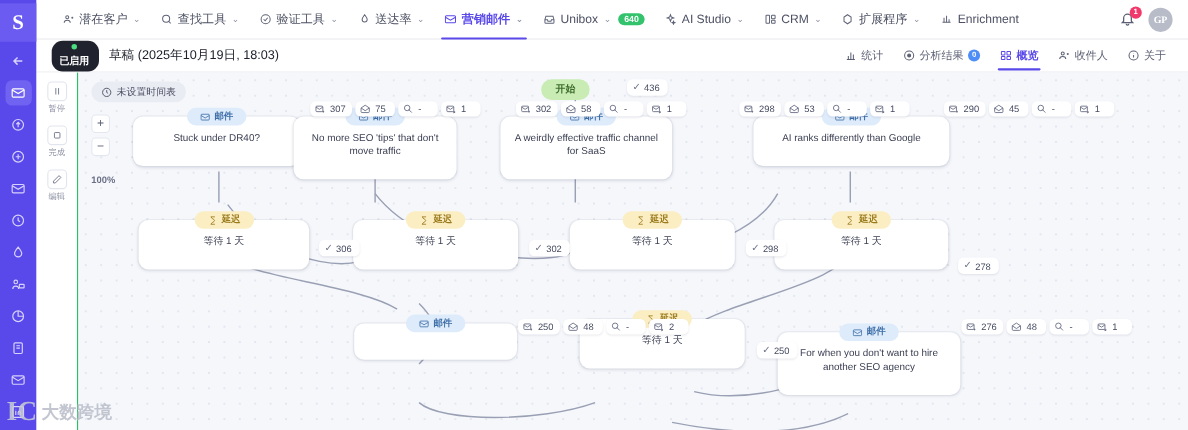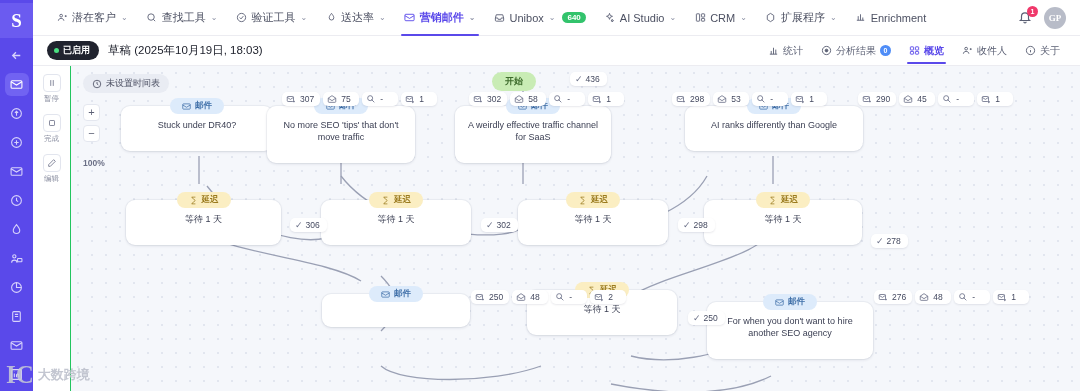--- a/index.html
+++ b/index.html
@@ -70,21 +70,21 @@
     font-size: 9px; font-weight: bold; display: flex; align-items: center; justify-content: center; font-family: Liberation Serif, serif;
   }
 
   
   .subhead {
     height: 30px; background: #fff; border-bottom: 1px solid #ececf1;
     display: flex; align-items: center; padding: 0 12px 0 14px; gap: 9px; flex: 0 0 30px;
   }
   .status-chip {
     display: flex; align-items: center; gap: 4px; background: #20232e; color: #fff;
-    border-radius: 10px; padding: 3px 9px 3px 7px; font-size: 9px; font-weight: bold;
+    border-radius: 10px; padding: 3px 9px 3px 7px; font-size: 9px; font-weight: bold; flex-direction: column;
   }
   .status-chip .gdot { width: 5px; height: 5px; border-radius: 50%; background: #4ade80; }
   .draft-title { font-size: 11.5px; color: #20232e; }
   .subhead-right { margin-left: auto; display: flex; align-items: center; gap: 2px; }
   .tab {
     display: flex; align-items: center; gap: 4px; padding: 4px 8px;
     font-size: 10px; color: #5a5f73; position: relative; border-radius: 4px;
   }
   .tab .ic svg { width: 11px; height: 11px; display: block; }
   .tab.active { color: #5a49ea; font-weight: bold; }
@@ -175,21 +175,21 @@
     position: absolute; background: #c9ecb5; color: #3d6b2c; border-radius: 10px;
     padding: 3px 13px; font-size: 9px; font-weight: bold; z-index: 7;
   }
 
   
   .wm {
     position: absolute; left: 6px; bottom: 2px; display: flex; align-items: center; gap: 4px;
     z-index: 50; opacity: .85;
   }
   .wm .wmark { font-size: 25px; color: #c9ccd6; font-weight: bold; font-family: "Liberation Serif", serif; }
-  .wm .wtxt { font-size: 13px; color: #b9bdc9; font-weight: bold; }
+  .wm .wtxt { font-size: 16px; color: #b9bdc9; font-weight: bold; }
 </style>
 </head>
 <body>
 
 <div class="app">
 
   <div class="rail">
     <div class="rail-logo">S</div>
     <div class="rail-ico">
       <svg viewBox="0 0 24 24" fill="none" stroke="currentColor" stroke-width="2.4">

